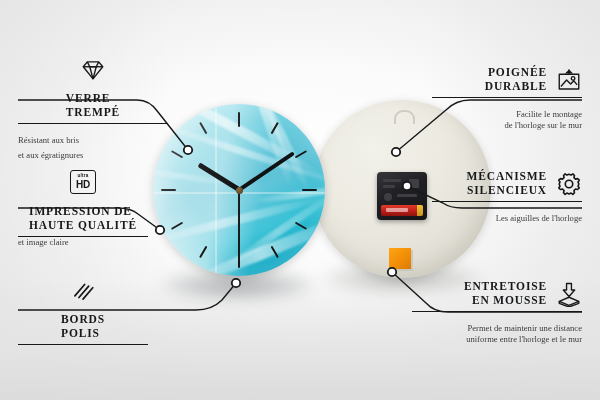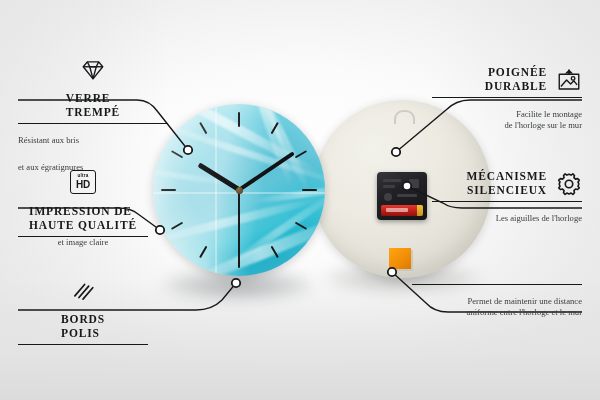--- a/index.html
+++ b/index.html
@@ -373,38 +373,38 @@
             <path d="M12 12 H20"></path>
         </svg>
       </span>
       <div>
         <div class="title"><span>VERRE</span></div>
         <div class="title"><span>TREMPÉ</span></div>
       </div>
     </div>
     <div class="rule" style="width:150px;"></div>
     <div class="desc">Résistant aux bris</div>
-    <div class="desc" style="margin-top:16px;">et aux égratignures</div>
+    <div class="desc" style="margin-top:4px;">et aux égratignures</div>
   </div>
 
   <div class="callout left" style="left:18px; top:170px; width:130px;">
     <div class="row">
       <span class="ico">
         <span class="hd-badge">
           <span class="u">ultra</span>
           <span class="hd">HD</span>
         </span>
       </span>
       <div>
         <div class="title"><span>IMPRESSION DE</span></div>
         <div class="title"><span>HAUTE QUALITÉ</span></div>
       </div>
     </div>
     <div class="rule" style="width:130px;"></div>
-    <div class="desc" style="margin-top:0;text-align:center;">et image claire</div>
+    <div class="desc" style="margin-top:0;">et image claire</div>
   </div>
 
   <div class="callout left" style="left:18px; top:278px; width:130px;">
     <div class="row">
       <span class="ico">
         <svg viewBox="0 0 32 32" fill="none" stroke="currentColor" stroke-width="2.1" stroke-linecap="round">
           <path d="M6 22 L18 8"></path>
             <path d="M11 24 L23 10"></path>
             <path d="M16 26 L28 12"></path>
         </svg>
@@ -449,18 +449,31 @@
           <path d="M16 4 l2.6 1.0 2.2 -1.5 1.9 2.0 -0.6 2.6 1.9 1.9 2.6 -0.6 2.0 1.9 -1.5 2.2 1.0 2.6 -1.0 2.6 1.5 2.2 -2.0 1.9 -2.6 -0.6 -1.9 1.9 0.6 2.6 -1.9 2.0 -2.2 -1.5 -2.6 1.0 -2.6 -1.0 -2.2 1.5 -1.9 -2.0 0.6 -2.6 -1.9 -1.9 -2.6 0.6 -2.0 -1.9 1.5 -2.2 -1.0 -2.6 1.0 -2.6 -1.5 -2.2 2.0 -1.9 2.6 0.6 1.9 -1.9 -0.6 -2.6 1.9 -2.0 2.2 1.5 Z"></path>
           <circle cx="16" cy="16" r="4.6"></circle>
         </svg>
       </span>
     </div>
     <div class="rule" style="width:150px; margin-left:auto;"></div>
     <div class="desc">Les aiguilles de l'horloge</div>
   </div>
 
   <div class="callout right" style="left:412px; top:280px; width:170px;">
+    <div class="row">
+      <div>
+        <div class="title"><span>ENTRETOISE</span></div>
+        <div class="title"><span>EN MOUSSE</span></div>
+      </div>
+      <span class="ico">
+        <svg viewBox="0 0 32 32" fill="none" stroke="currentColor" stroke-width="1.7" stroke-linejoin="round">
+          <path d="M13 3 h6 v8 h4 l-7 8 -7 -8 h4 Z"></path>
+          <path d="M16 20 L4 25 L16 30 L28 25 Z"></path>
+          <path d="M4 25 v2.5 L16 32 L28 27.5 V25"></path>
+        </svg>
+      </span>
+    </div>
     <div class="rule" style="width:170px; margin-left:auto;"></div>
     <div class="desc">Permet de maintenir une distance</div>
     <div class="desc" style="margin-top:0;">uniforme entre l'horloge et le mur</div>
   </div>
 
 </div>
 
 </body></html>

